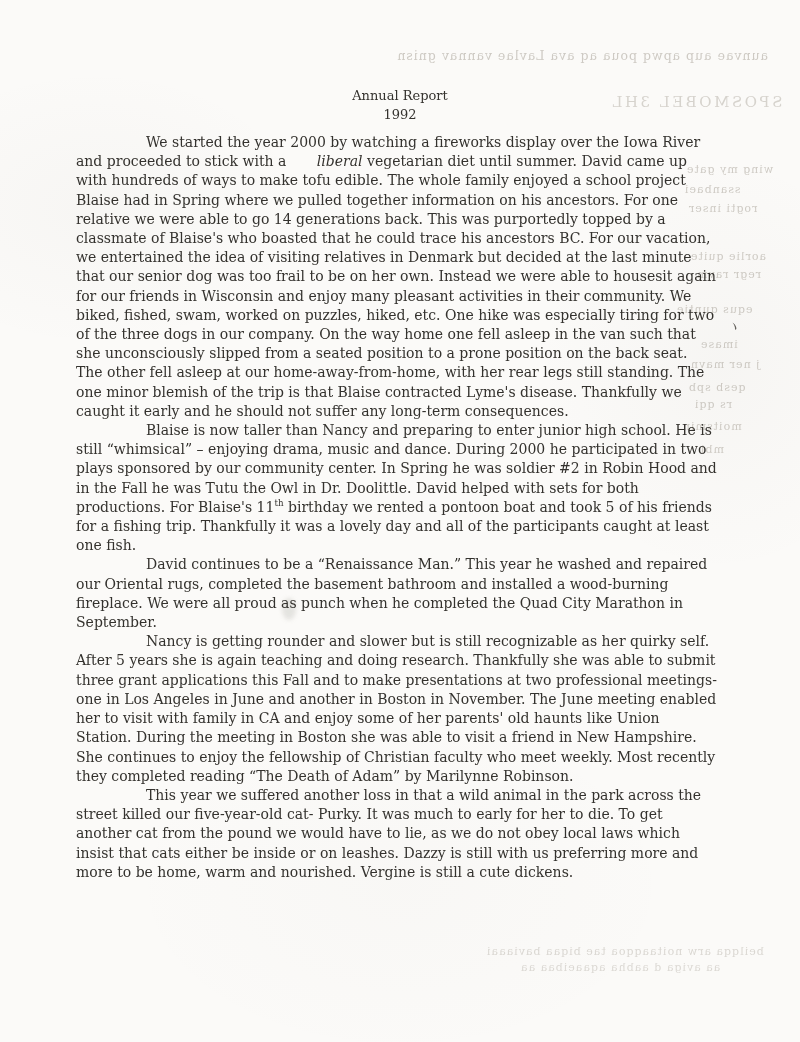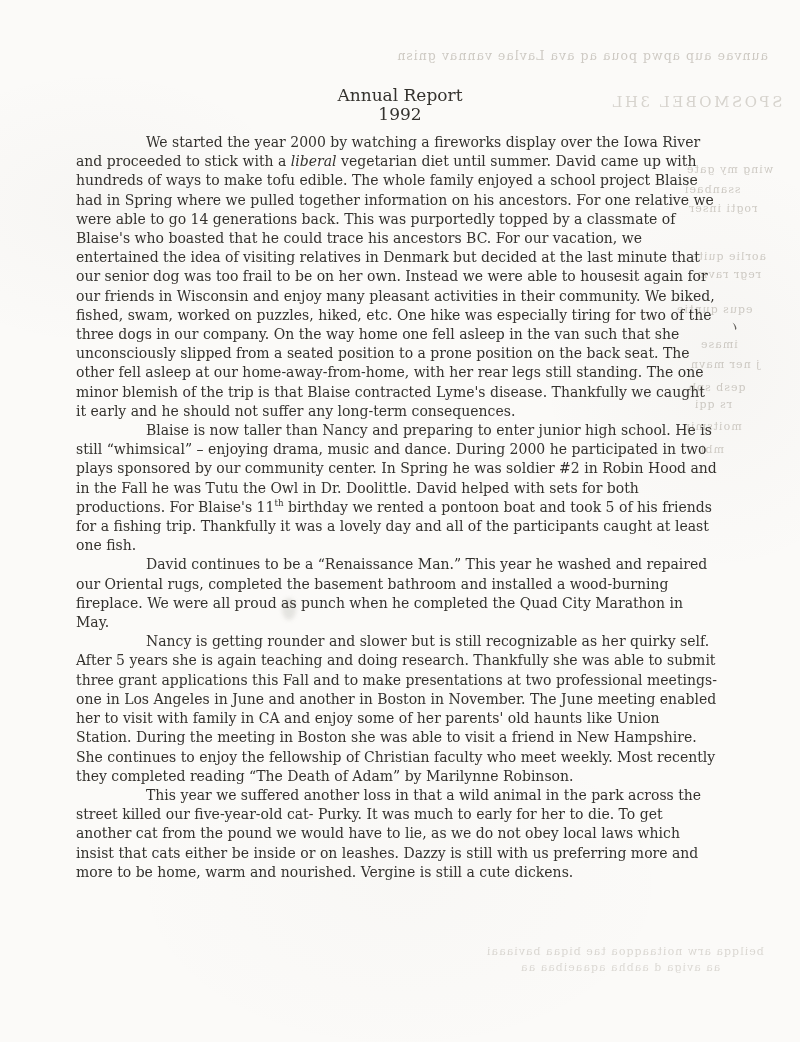--- a/index.html
+++ b/index.html
@@ -14,29 +14,29 @@
     position: absolute; inset: 0;
     background:
       radial-gradient(ellipse 300px 200px at 12% 20%, rgba(120,115,105,0.03), transparent 70%),
       radial-gradient(ellipse 260px 300px at 90% 35%, rgba(120,115,105,0.035), transparent 70%),
       radial-gradient(ellipse 400px 250px at 50% 85%, rgba(120,115,105,0.02), transparent 70%),
       #fbfaf8;
   }
   .title-block {
     position: absolute; top: 86px; left: 0; width: 800px;
     text-align: center;
-    font-size: 17px; line-height: 19px; color: #34322e;
+    font-size: 13px; line-height: 19px; color: #34322e;
   }
   .doc {
     position: absolute; top: 133px; left: 76px; width: 641px;
     font-size: 14px; line-height: 19.2px; color: #34322e;
     text-align: left;
   }
   .para { text-indent: 70px; margin: 0; }
-  .seg-i { font-style: italic; }
+  .seg-i { font-style: italic; margin-left: 26px; }
   .seg-u { }
   sup { font-size: 0.62em; vertical-align: super; line-height: 0; }
 
   
   .ghost {
     position: absolute;
     color: #aaa49a;
     opacity: 0.55;
     filter: blur(0.7px);
     font-size: 11px;
@@ -102,18 +102,18 @@
   <div class="scan-smudge"></div>
 
   <div class="title-block">
     <div>Annual Report</div>
     <div>1992</div>
   </div>
 
   <div class="doc">
     <p class="para"><span>We started the year 2000 by watching a fireworks display over the Iowa River and proceeded to stick with a </span><span class="seg-i">liberal</span><span> vegetarian diet until summer.  David came up with hundreds of ways to make tofu edible.   The whole family enjoyed a school project Blaise had in Spring where we pulled together information on his ancestors.   For one relative we were able to go 14 generations back.   This was purportedly topped by a classmate of Blaise's who boasted that he could trace his ancestors BC.    For our vacation, we entertained the idea of visiting relatives in Denmark but decided at the last minute that our senior dog was too frail to be on her own.   Instead we were able to housesit again for our friends in Wisconsin and enjoy many pleasant activities in their community.  We biked, fished, swam, worked on puzzles, hiked, etc.  One hike was especially tiring for two of the three dogs in our company.  On the way home one fell asleep in the van such that she unconsciously slipped from a seated position to a prone position on the back seat.  The other fell asleep at our home-away-from-home, with her rear legs still standing.   The one minor blemish of the trip is that Blaise contracted Lyme's disease.   Thankfully we caught it early and he should not suffer any long-term consequences.</span></p>
     <p class="para"><span>Blaise is now taller than Nancy and preparing to enter junior high school.  He is still “whimsical” – enjoying drama, music and dance.  During 2000 he participated in two plays sponsored by our community center.   In Spring he was soldier #2 in </span><span class="seg-u">Robin Hood</span><span> and in the Fall he was Tutu the Owl in </span><span class="seg-u">Dr. Doolittle</span><span>.   David helped with sets for both productions.   For Blaise's 11</span><sup>th</sup><span> birthday we rented a pontoon boat and took 5 of his friends for a fishing trip.  Thankfully it was a lovely day and all of the participants caught at least one fish.</span></p>
-    <p class="para"><span>David continues to be a “Renaissance Man.”  This year he washed and repaired our Oriental rugs, completed the basement bathroom and installed a wood-burning fireplace.   We were all proud as punch when he completed the Quad City Marathon in May.</span></p>
+    <p class="para"><span>David continues to be a “Renaissance Man.”  This year he washed and repaired our Oriental rugs, completed the basement bathroom and installed a wood-burning fireplace.   We were all proud as punch when he completed the Quad City Marathon in September.</span></p>
     <p class="para"><span>Nancy is getting rounder and slower but is still recognizable as her quirky self.   After 5 years she is again teaching and doing research.   Thankfully she was able to submit three grant applications this Fall and to make presentations at two professional meetings- one in Los Angeles in June and another in Boston in November.   The June meeting enabled her to visit with family in CA and enjoy some of her parents' old haunts like Union Station.   During the meeting in Boston she was able to visit a friend in New Hampshire.  She continues to enjoy the fellowship of Christian faculty who meet weekly.  Most recently they completed reading “The Death of Adam” by Marilynne Robinson.</span></p>
     <p class="para"><span>This year we suffered another loss in that a wild animal in the park across the street killed our five-year-old cat- Purky.   It was much to early for her to die.  To get another cat from the pound we would have to lie, as we do not obey local laws which insist that cats either be inside or on leashes.  Dazzy is still with us preferring more and more to be home, warm and nourished.  Vergine is still a cute dickens.</span></p>
   </div>
 
 </div>
 
 </body></html>

